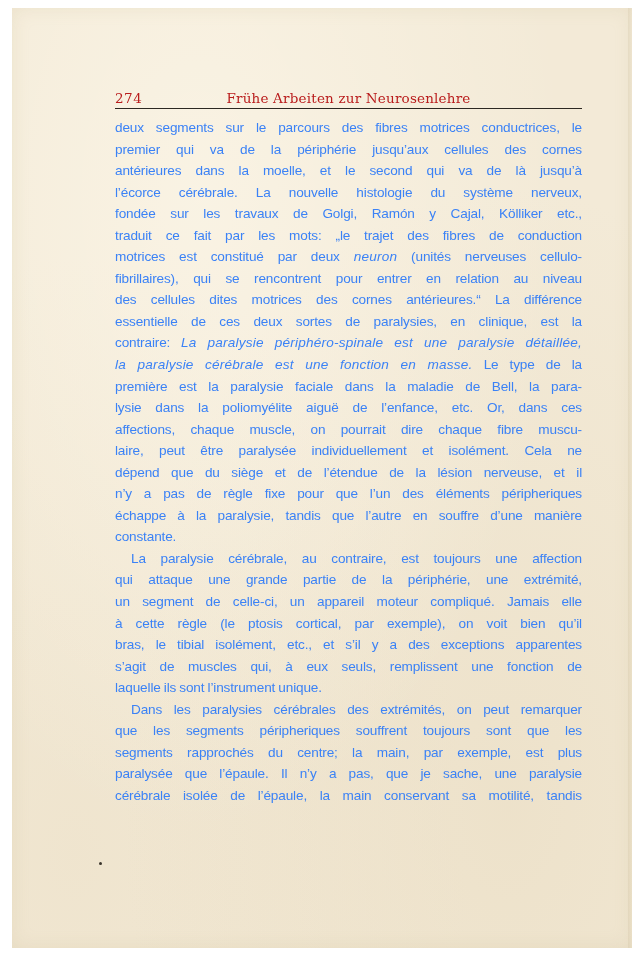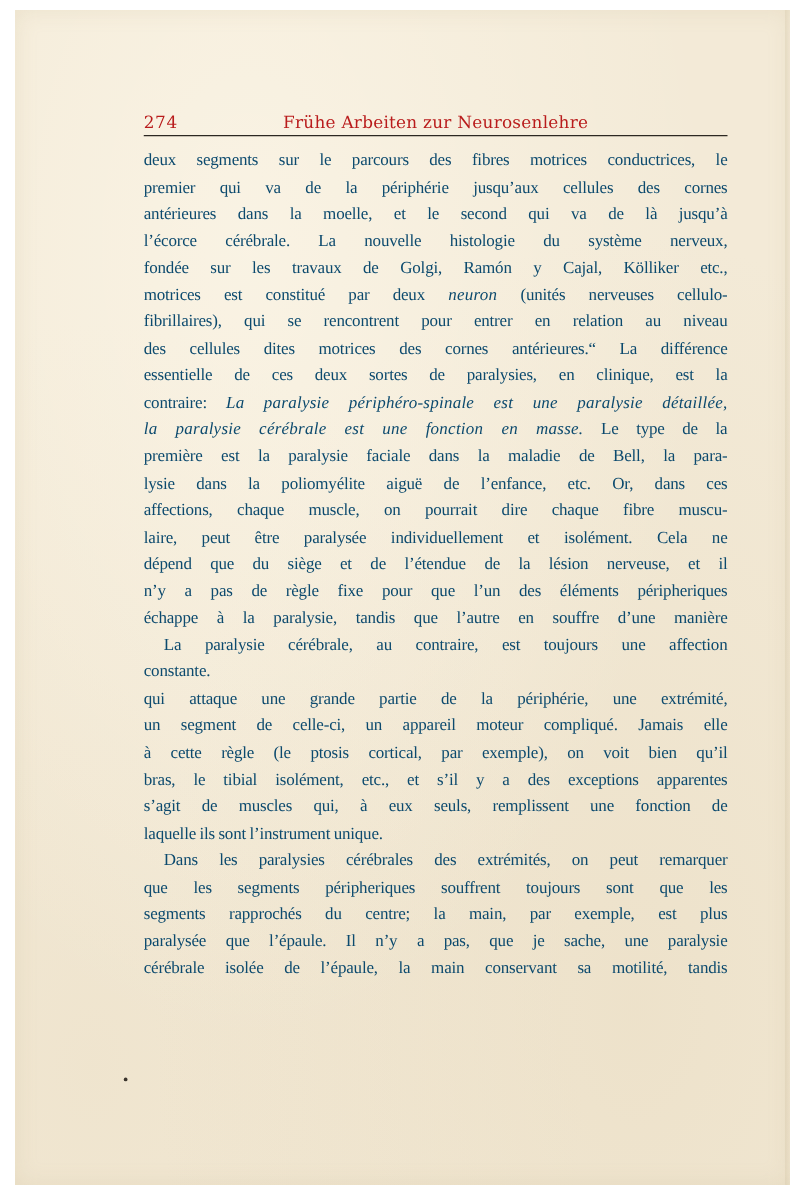--- a/index.html
+++ b/index.html
@@ -58,23 +58,23 @@
       bottom: 2px;
       text-align: center;
       font-size: 13.5px;
       letter-spacing: 0.2px;
     }
     .text-block {
       position: absolute;
       left: 115px;
       top: 117px;
       width: 467px;
-      font-family: Liberation Serif, serif;
+      font-family: Liberation Sans, sans-serif;
       font-size: 13.6px;
-      color: #0c4a6e;
+      color: #3b82f6;
     }
     .line {
       display: block;
       height: 21.55px;
       line-height: 21.55px;
       white-space: nowrap;
       text-align: justify;
       text-align-last: justify;
       letter-spacing: -0.15px;
       word-spacing: -0.5px;
@@ -110,36 +110,37 @@
   <span class="running-title">Frühe Arbeiten zur Neurosenlehre</span>
 </div>
 
 <div class="text-block">
 
   <span class="line"><span>deux segments sur le parcours des fibres motrices conductrices, le</span></span>
   <span class="line"><span>premier qui va de la périphérie jusqu’aux cellules des cornes</span></span>
   <span class="line"><span>antérieures dans la moelle, et le second qui va de là jusqu’à</span></span>
   <span class="line"><span>l’écorce cérébrale. La nouvelle histologie du système nerveux,</span></span>
   <span class="line"><span>fondée sur les travaux de Golgi, Ramón y Cajal, Kölliker etc.,</span></span>
+  <span class="line"><span>traduit ce fait par les mots: „le trajet des fibres de conduction</span></span>
   <span class="line"><span>motrices est constitué par deux </span><em>neuron</em><span> (unités nerveuses cellulo-</span></span>
   <span class="line"><span>fibrillaires), qui se rencontrent pour entrer en relation au niveau</span></span>
   <span class="line"><span>des cellules dites motrices des cornes antérieures.“ La différence</span></span>
   <span class="line"><span>essentielle de ces deux sortes de paralysies, en clinique, est la</span></span>
   <span class="line"><span>contraire: </span><em>La paralysie périphéro-spinale est une paralysie détaillée,</em></span>
   <span class="line"><em>la paralysie cérébrale est une fonction en masse.</em><span> Le type de la</span></span>
   <span class="line"><span>première est la paralysie faciale dans la maladie de Bell, la para-</span></span>
   <span class="line"><span>lysie dans la poliomyélite aiguë de l’enfance, etc. Or, dans ces</span></span>
   <span class="line"><span>affections, chaque muscle, on pourrait dire chaque fibre muscu-</span></span>
   <span class="line"><span>laire, peut être paralysée individuellement et isolément. Cela ne</span></span>
   <span class="line"><span>dépend que du siège et de l’étendue de la lésion nerveuse, et il</span></span>
   <span class="line"><span>n’y a pas de règle fixe pour que l’un des éléments péripheriques</span></span>
   <span class="line"><span>échappe à la paralysie, tandis que l’autre en souffre d’une manière</span></span>
+  <span class="line last"><span>constante.</span></span>
+
   <span class="line indent"><span>La paralysie cérébrale, au contraire, est toujours une affection</span></span>
-
-  <span class="line last"><span>constante.</span></span>
   <span class="line"><span>qui attaque une grande partie de la périphérie, une extrémité,</span></span>
   <span class="line"><span>un segment de celle-ci, un appareil moteur compliqué. Jamais elle</span></span>
   <span class="line"><span>à cette règle (le ptosis cortical, par exemple), on voit bien qu’il</span></span>
   <span class="line"><span>bras, le tibial isolément, etc., et s’il y a des exceptions apparentes</span></span>
   <span class="line"><span>s’agit de muscles qui, à eux seuls, remplissent une fonction de</span></span>
   <span class="line last"><span>laquelle ils sont l’instrument unique.</span></span>
 
   <span class="line indent"><span>Dans les paralysies cérébrales des extrémités, on peut remarquer</span></span>
   <span class="line"><span>que les segments péripheriques souffrent toujours sont que les</span></span>
   <span class="line"><span>segments rapprochés du centre; la main, par exemple, est plus</span></span>

